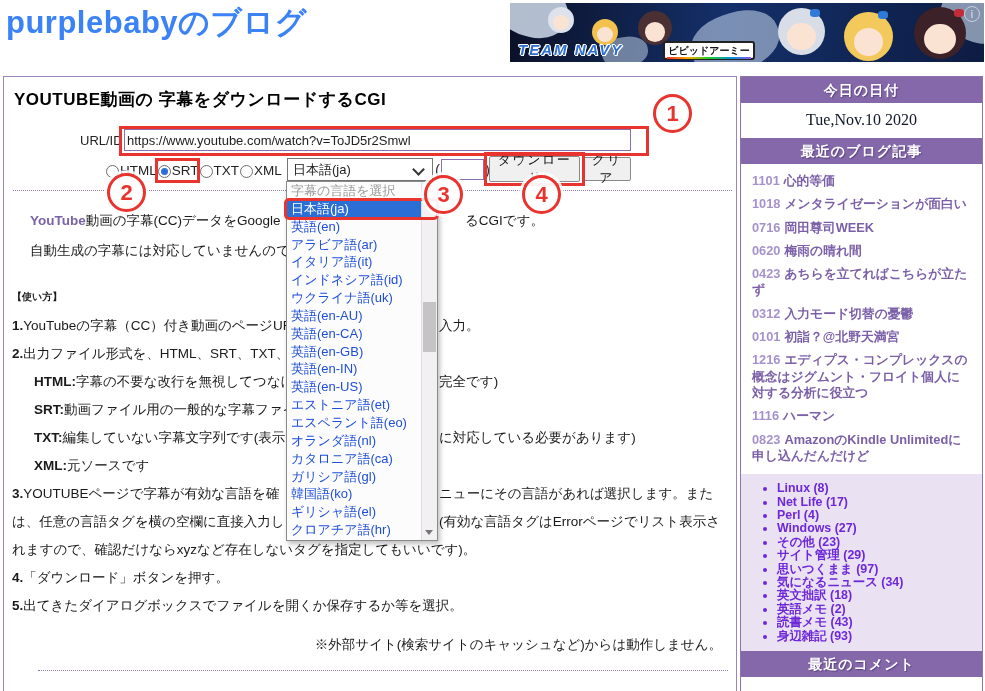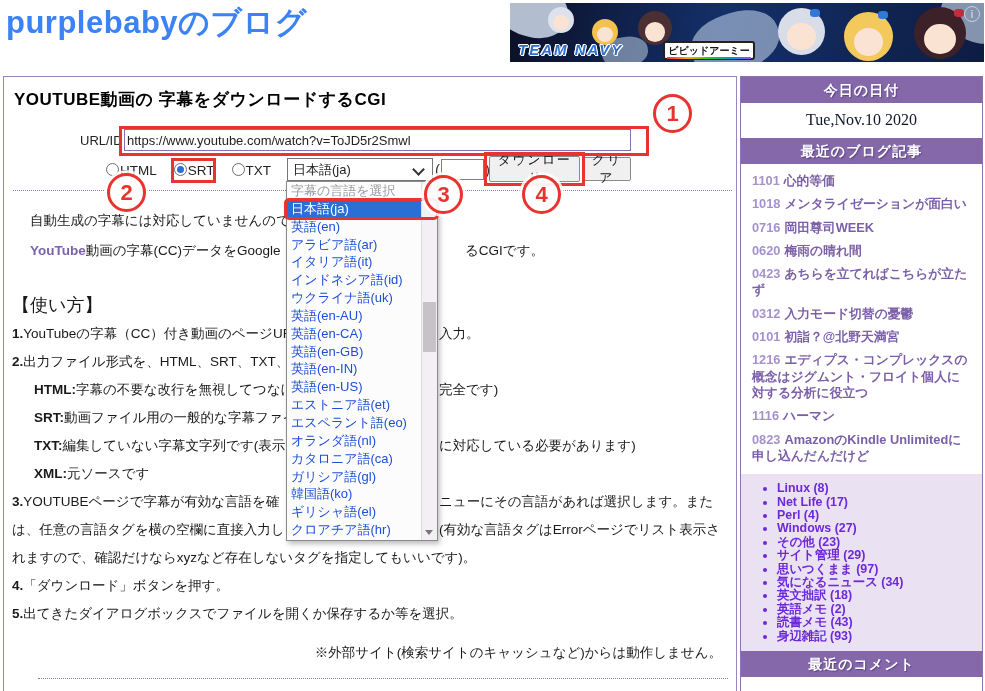--- a/index.html
+++ b/index.html
@@ -36,21 +36,21 @@
   .info-icon{position:absolute;right:4px;top:3px;width:14px;height:14px;border-radius:50%;
     border:1px solid #c8d0dd;color:#c8d0dd;font-size:10px;font-weight:bold;
     display:flex;align-items:center;justify-content:center;cursor:pointer;}
   
   .main-box{position:absolute;left:3px;top:76px;width:732px;height:640px;border:1px solid #9b86bc;background:#fff;}
   .main-title{position:absolute;left:10px;top:11px;font-size:17px;font-weight:bold;color:#000;letter-spacing:0.5px;}
   .url-label{position:absolute;left:76px;top:56px;font-size:13px;color:#222;}
   .url-input{position:absolute;left:120px;top:52px;width:501px;height:18px;border:1px solid #8a6fb0;
     font-size:13px;font-family:"Liberation Sans",sans-serif;color:#222;padding:1px 2px;}
   .fmt-row{position:absolute;left:102px;top:81px;height:24px;display:flex;align-items:center;font-size:13.5px;}
-  .fmt{display:flex;align-items:flex-start;position:relative;margin-right:17px;cursor:pointer;}
+  .fmt{display:flex;align-items:flex-end;position:relative;margin-right:1px;cursor:pointer;}
   .radio{width:11px;height:11px;border:1px solid #6d6d6d;border-radius:50%;background:#fff;position:relative;margin-right:1px;}
   .fmt.checked .radio::after{content:"";position:absolute;left:2px;top:2px;width:7px;height:7px;border-radius:50%;background:#2b6fd6;}
   .fmt.boxed::before{content:"";position:absolute;left:-3px;top:-5px;right:-1px;bottom:-5px;border:3px solid #e8332e;z-index:46;}
   .select-ctl{position:absolute;left:283px;top:81px;width:146px;height:23px;border:1px solid #767676;background:#fff;
     font-size:13px;display:flex;align-items:center;padding-left:5px;box-sizing:border-box;cursor:pointer;}
   .select-ctl .chev{position:absolute;right:9px;top:6px;width:7px;height:7px;border-right:2px solid #333;border-bottom:2px solid #333;transform:rotate(45deg);}
   .paren-group{position:absolute;left:431px;top:81px;height:23px;display:flex;align-items:center;font-size:15px;color:#333;}
   .code-input{width:37px;height:17px;border:1px solid #8a6fb0;margin:0 1px;font-size:13px;}
   .btn{position:absolute;box-sizing:border-box;background:#f1f0f1;border:1px solid #8a8a8a;border-radius:2px;
     font-size:13px;color:#111;display:flex;align-items:center;justify-content:center;cursor:pointer;font-family:"Liberation Sans",sans-serif;}
@@ -79,21 +79,21 @@
   .sbar{position:absolute;right:0;top:0;bottom:0;width:15px;background:#f2f0f2;border-left:1px solid #ddd;}
   .sbar .thumb{position:absolute;left:1px;right:1px;top:120px;height:50px;background:#c6c3c6;cursor:pointer;}
   .sbar .up{position:absolute;left:3px;top:5px;width:0;height:0;border-left:4px solid transparent;border-right:4px solid transparent;border-bottom:5px solid #777;cursor:pointer;}
   .sbar .down{position:absolute;left:3px;bottom:5px;width:0;height:0;border-left:4px solid transparent;border-right:4px solid transparent;border-top:5px solid #777;cursor:pointer;}
   
   .body-text{position:absolute;left:0;top:129px;right:0;padding:0 8px 0 8px;font-size:13.5px;color:#1a1a1a;}
   .intro-line{position:relative;height:30px;line-height:30px;padding-left:18px;}
   .brand{font-weight:bold;color:#7b63a9;}
   .frag-right{position:absolute;left:427px;top:0;white-space:nowrap;}
   .intro-line .frag-right{left:453px;}
-  .usage-heading{height:30px;line-height:30px;font-weight:normal;font-size:18px;margin-top:24px;}
+  .usage-heading{height:30px;line-height:30px;font-weight:bold;font-size:10px;margin-top:16px;}
   .u-line{position:relative;height:28px;line-height:28px;white-space:nowrap;}
   .u-line.sub{padding-left:22px;}
   .u-line .pfx{font-weight:bold;}
   .note-line{text-align:right;padding-right:6px;margin-top:16px;font-size:13.5px;}
   .dotted-sep2{margin:16px 0 0 26px;border-top:1px dotted #8f7ab5;}
   
   .sidebar{position:absolute;left:740px;top:76px;width:243px;height:700px;border:1px solid #8b74ae;box-sizing:border-box;background:#fff;}
   .sb-header{background:#8468aa;color:#fff;text-align:center;font-weight:bold;font-size:14px;height:26px;line-height:26px;
     text-shadow:1px 1px 1px #5d4482;letter-spacing:1px;}
   .date-cell{text-align:center;font-family:"Liberation Serif",serif;color:#0f172a;font-size:16px;padding:8px 0 9px;}
@@ -170,25 +170,25 @@
   </div>
 
   <button class="btn btn-dl">ダウンロード</button>
   <div class="red-rect rr-dl"></div>
   <button class="btn btn-clear">クリア</button>
 
   <div class="dotted-sep1"></div>
 
   <div class="body-text">
     <div class="intro-line">
-      <span>自動生成の字幕には対応していませんので</span>
+      <span class="brand">YouTube</span><span>動画の字幕(CC)データをGoogle</span>
+      <span class="frag-right">るCGIです。</span>
     </div>
     <div class="intro-line">
-      <span class="brand">YouTube</span><span>動画の字幕(CC)データをGoogle</span>
-      <span class="frag-right">るCGIです。</span>
+      <span>自動生成の字幕には対応していませんので</span>
     </div>
     <div class="usage-heading">【使い方】</div>
     <div>
 
         <div class="u-line">
           <span class="pfx">1.</span><span>YouTubeの字幕（CC）付き動画のページUR</span>
           <span class="frag-right">入力。</span>
         </div>
 
         <div class="u-line">

